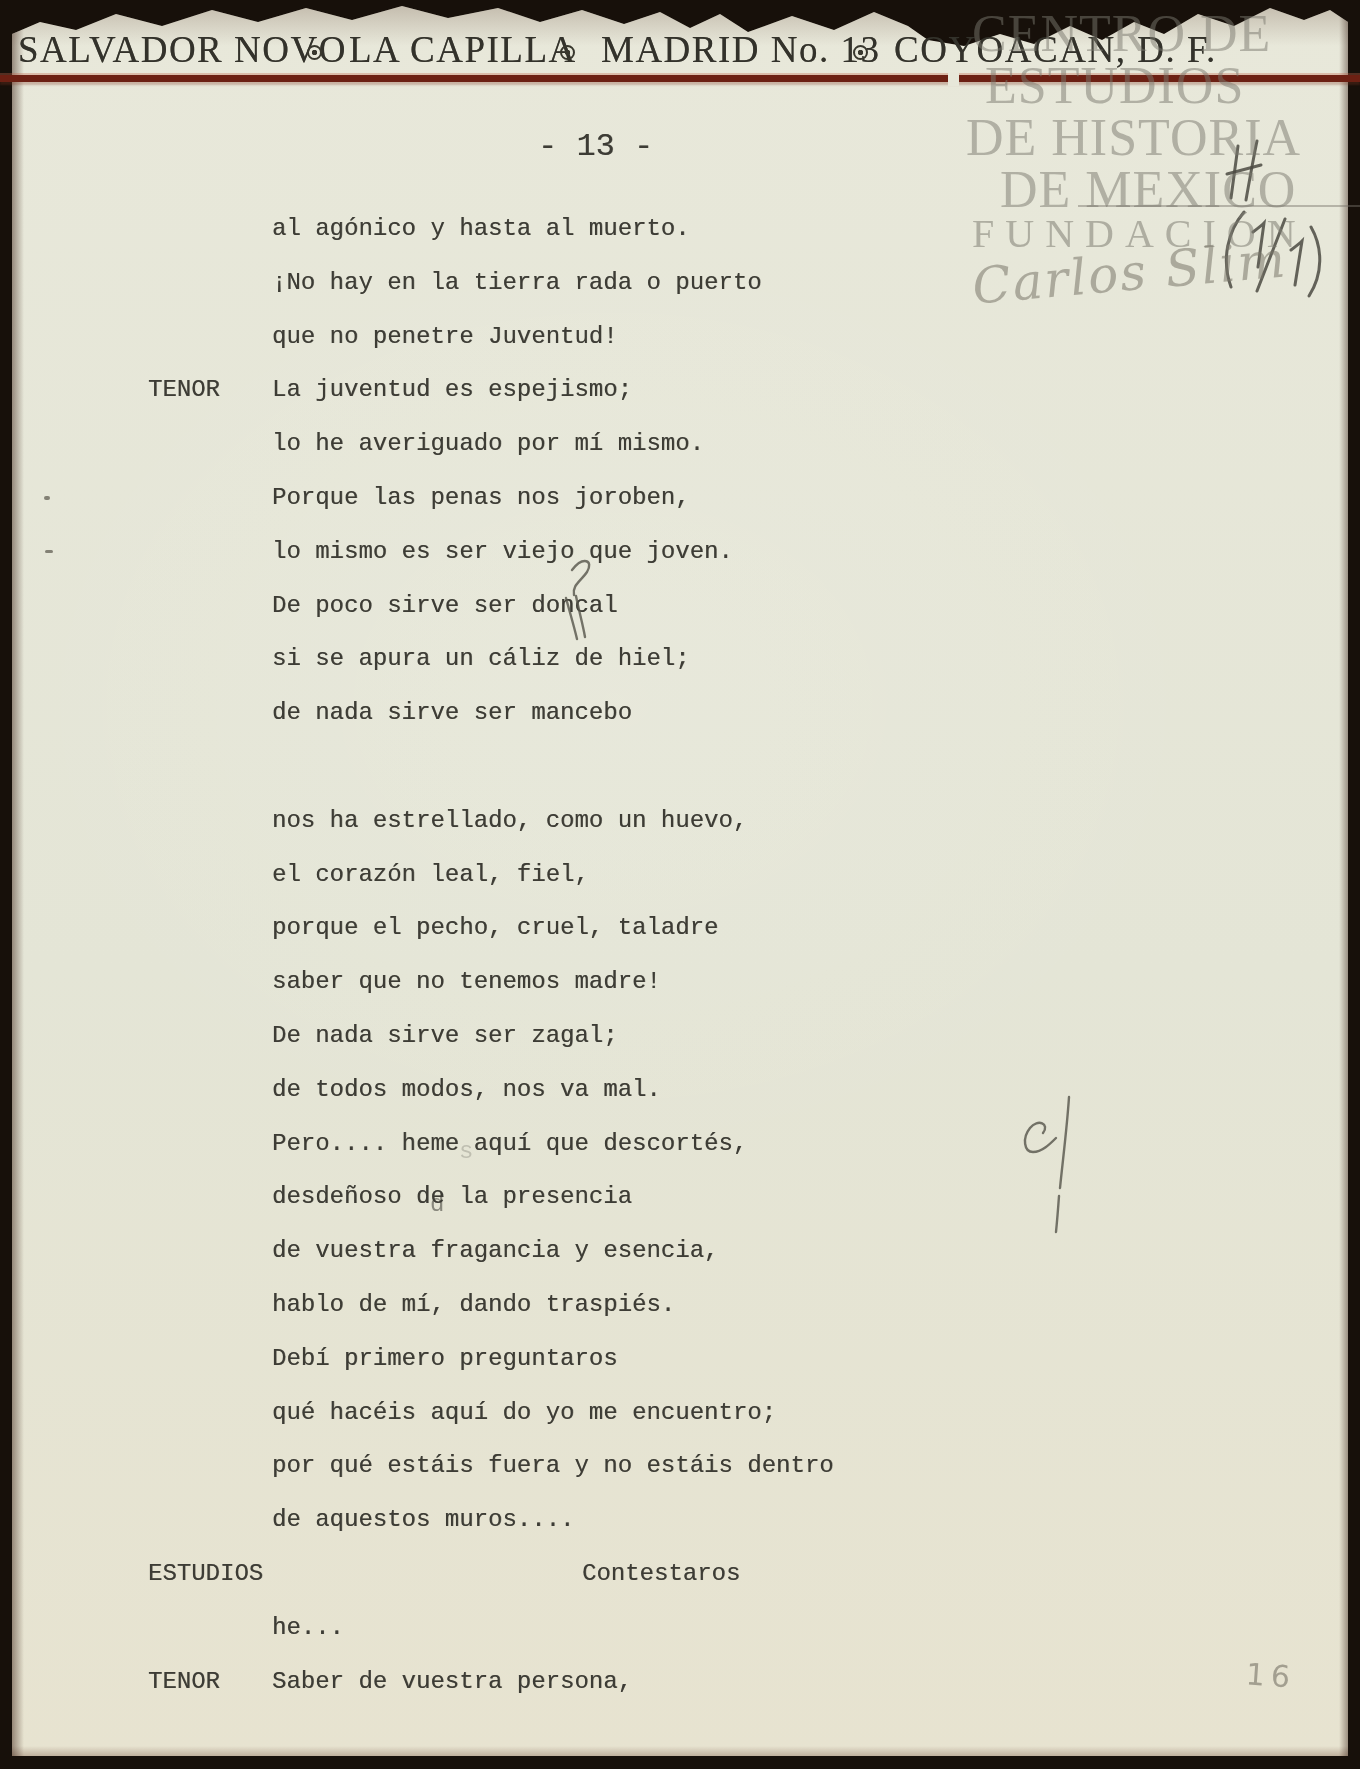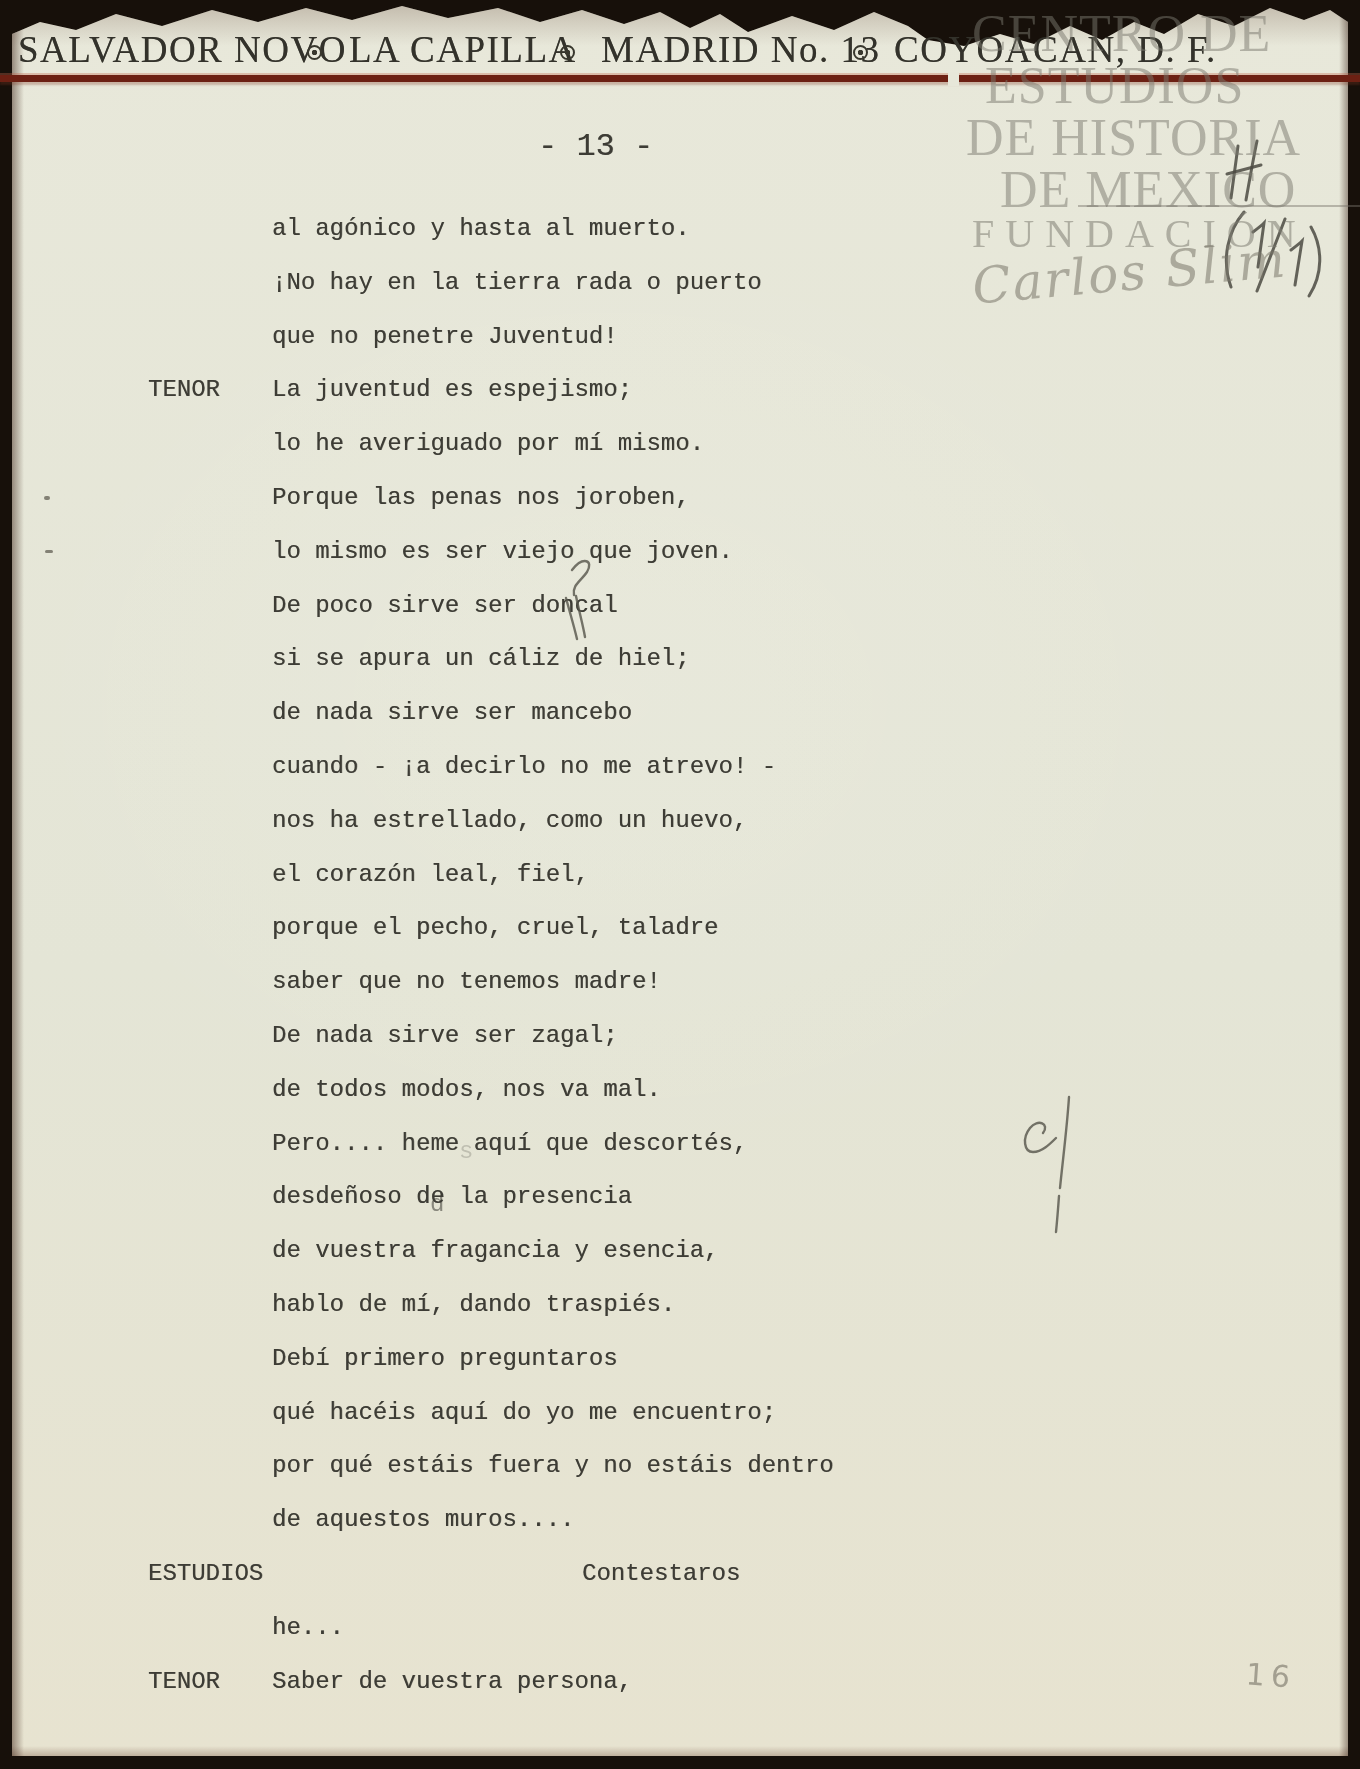--- a/index.html
+++ b/index.html
@@ -160,23 +160,20 @@
       </div>
       <div class="line" style="top: 582.6px;">
         <span class="verse">De poco sirve ser doncal</span>
       </div>
       <div class="line" style="top: 636.4px;">
         <span class="verse">si se apura un cáliz de hiel;</span>
       </div>
       <div class="line" style="top: 690.2px;">
         <span class="verse">de nada sirve ser mancebo</span>
       </div>
-      <div class="line" style="top: 744px;">
-        <span class="verse">cuando - ¡a decirlo no me atrevo! -</span>
-      </div>
       <div class="line" style="top: 797.8px;">
         <span class="verse">nos ha estrellado, como un huevo,</span>
       </div>
       <div class="line" style="top: 905.4px;">
         <span class="verse">porque el pecho, cruel, taladre</span>
       </div>
       <div class="line" style="top: 851.6px;">
         <span class="verse">el corazón leal, fiel,</span>
       </div>
       <div class="line" style="top: 959.2px;">

